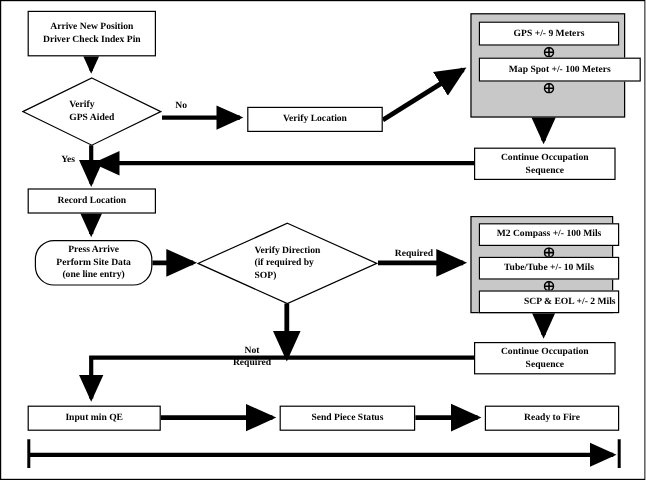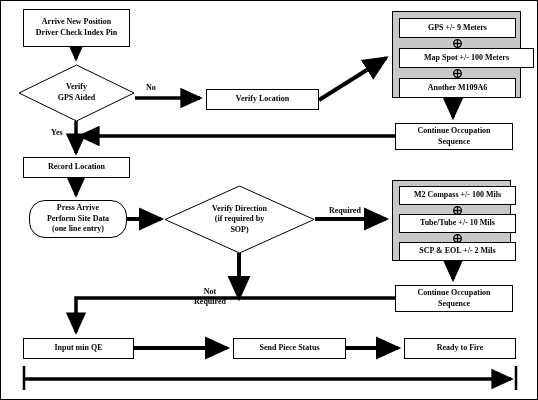--- a/index.html
+++ b/index.html
@@ -59,21 +59,20 @@
     display: block;
   }
   .diamond .dtext {
     position: absolute;
     left: 0; top: 0;
     width: 100%;
     height: 100%;
     display: flex;
     align-items: center;
     justify-content: center;
-    text-align: center;
     font-weight: bold;
     font-size: 8px;
     line-height: 1.32;
     color: #000;
   }
   .edge-svg {
     position: absolute;
     left: 0; top: 0;
     width: 538px;
     height: 400px;
@@ -242,23 +241,20 @@
     <div class="node" style="left:6px; top:36px; width:135px; height:20px;">
       <span>Map Spot +/- 100 Meters</span>
     </div>
     <div class="plus" style="left:60px; top:57px;">
       <svg width="9" height="9" viewBox="0 0 9 9" xmlns="http://www.w3.org/2000/svg">
         <circle cx="4.5" cy="4.5" r="3.8" fill="none" stroke="#000" stroke-width="1.3"></circle>
         <line x1="4.5" y1="0.4" x2="4.5" y2="8.6" stroke="#000" stroke-width="1.3"></line>
         <line x1="0.4" y1="4.5" x2="8.6" y2="4.5" stroke="#000" stroke-width="1.3"></line>
       </svg>
     </div>
-    <div class="node" style="left:6px; top:66px; width:117px; height:20px;">
-      <span>Another M109A6</span>
-    </div>
   </div>
 
   <div class="node" style="left:394px; top:122px; width:118px; height:27px;">
     <span style="white-space:pre-line;">Continue Occupation
 Sequence</span>
   </div>
 
   <div class="panel" style="left:391px; top:179px; width:119px; height:81px;">
     <div class="node" style="left:6px; top:5px; width:117px; height:19px;">
       <span>M2 Compass +/- 100 Mils</span>
@@ -273,21 +269,21 @@
     <div class="node" style="left:6px; top:33px; width:117px; height:19px;">
       <span>Tube/Tube +/- 10 Mils</span>
     </div>
     <div class="plus" style="left:60px; top:53px;">
       <svg width="9" height="9" viewBox="0 0 9 9" xmlns="http://www.w3.org/2000/svg">
         <circle cx="4.5" cy="4.5" r="3.8" fill="none" stroke="#000" stroke-width="1.3"></circle>
         <line x1="4.5" y1="0.4" x2="4.5" y2="8.6" stroke="#000" stroke-width="1.3"></line>
         <line x1="0.4" y1="4.5" x2="8.6" y2="4.5" stroke="#000" stroke-width="1.3"></line>
       </svg>
     </div>
-    <div class="node" style="left:6px; top:61px; width:117px; height:19px;">
+    <div class="node" style="left:6px; top:61px; width:117px; height:19px;justify-content:flex-end;">
       <span>SCP &amp; EOL +/- 2 Mils</span>
     </div>
   </div>
 
   <div class="node" style="left:394px; top:284px; width:118px; height:27px;">
     <span style="white-space:pre-line;">Continue Occupation
 Sequence</span>
   </div>
 
   <div class="node" style="left:22px; top:337px; width:111px; height:21px;">

